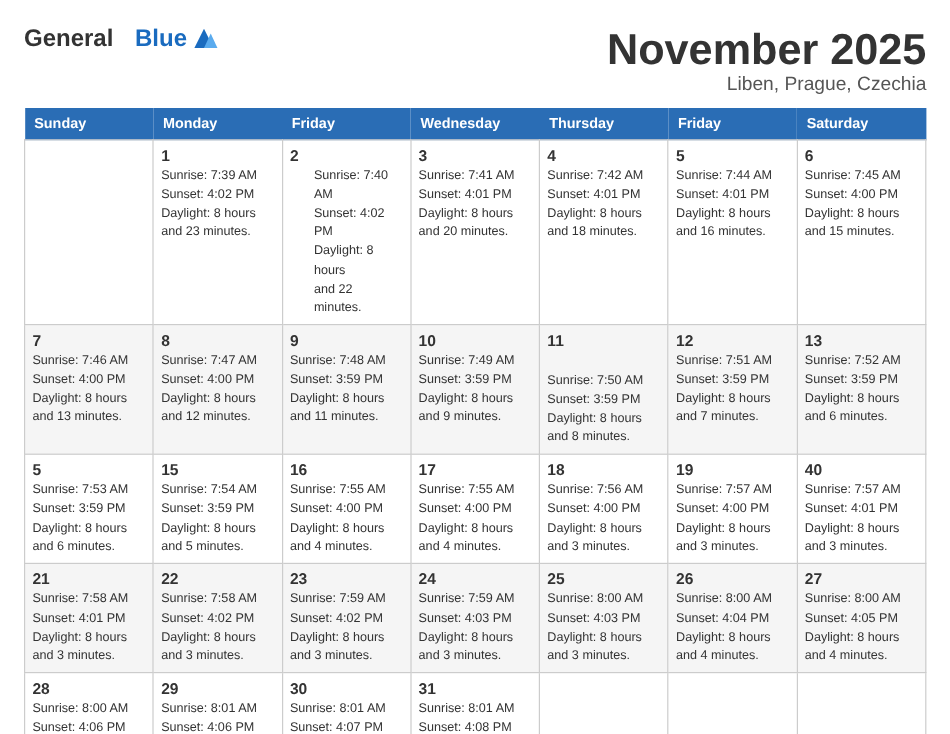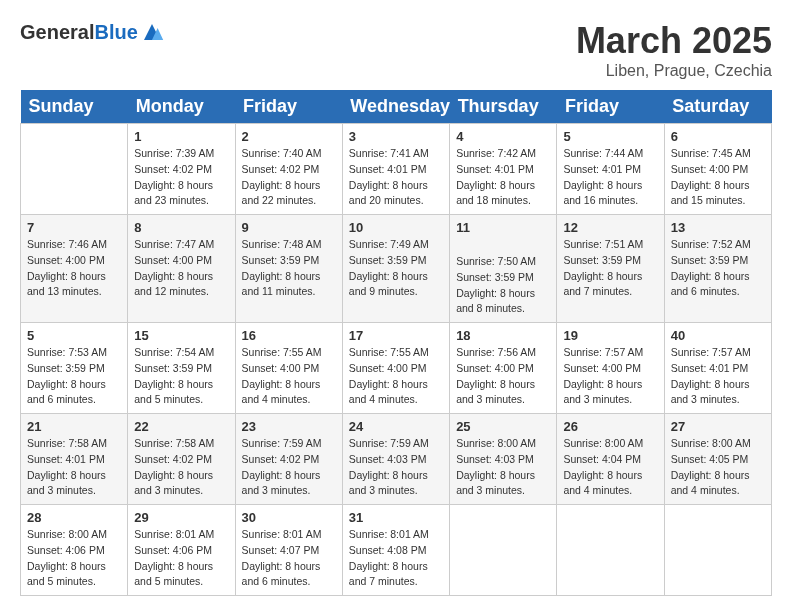--- a/index.html
+++ b/index.html
@@ -19,21 +19,21 @@
     .logo {
       display: flex;
       align-items: center;
     }
     .logo-text {
       font-size: 20px;
       font-weight: bold;
       line-height: 1.1;
     }
     .logo-general { color: #333; }
-    .logo-blue { color: #1a6bbf; }
+    .logo-blue { color: #1a6bbf; margin-left: 18px; }
     .logo-icon {
       width: 24px;
       height: 24px;
       margin-left: 2px;
     }
     .title-block {
       text-align: right;
     }
     .month-title {
       font-size: 36px;
@@ -47,21 +47,21 @@
     table {
       width: 100%;
       border-collapse: collapse;
       table-layout: fixed;
     }
     th {
       background-color: #2a6db5;
       color: white;
       text-align: left;
       padding: 6px 8px;
-      font-size: 18px;
+      font-size: 12px;
       font-weight: bold;
     }
     td {
       border: 1px solid #ccc;
       vertical-align: top;
       padding: 5px 6px;
       font-size: 10.5px;
       color: #333;
       height: 80px;
     }
@@ -96,21 +96,21 @@
           <span class="logo-general">General</span><span class="logo-blue">Blue</span>
         </span>
         <svg class="logo-icon" viewBox="0 0 30 30" xmlns="http://www.w3.org/2000/svg">
           <polygon points="5,25 15,5 25,25" fill="#1a6bbf"></polygon>
           <polygon points="15,25 22,10 29,25" fill="#5aabee"></polygon>
         </svg>
       </div>
     </div>
   </div>
   <div class="title-block">
-    <div class="month-title">March 2025</div>
+    <div class="month-title">November 2025</div>
     <div class="location">Liben, Prague, Czechia</div>
   </div>
 </div>
 
 <table>
   <thead>
     <tr id="header-row">
     <th>Sunday</th>
         <th>Monday</th>
         <th>Friday</th>
@@ -125,21 +125,21 @@
         <td class="empty-cell"></td>
         <td>
           <span class="day-number">1</span>
           <div class="day-info" style="white-space: pre-line;">Sunrise: 7:39 AM
 Sunset: 4:02 PM
 Daylight: 8 hours
 and 23 minutes.</div>
         </td>
         <td>
           <span class="day-number">2</span>
-          <div class="day-info" style="white-space: pre-line;">Sunrise: 7:40 AM
+          <div class="day-info" style="white-space: pre-line; margin-left: 20px;">Sunrise: 7:40 AM
 Sunset: 4:02 PM
 Daylight: 8 hours
 and 22 minutes.</div>
         </td>
         <td>
           <span class="day-number">3</span>
           <div class="day-info" style="white-space: pre-line;">Sunrise: 7:41 AM
 Sunset: 4:01 PM
 Daylight: 8 hours
 and 20 minutes.</div>

